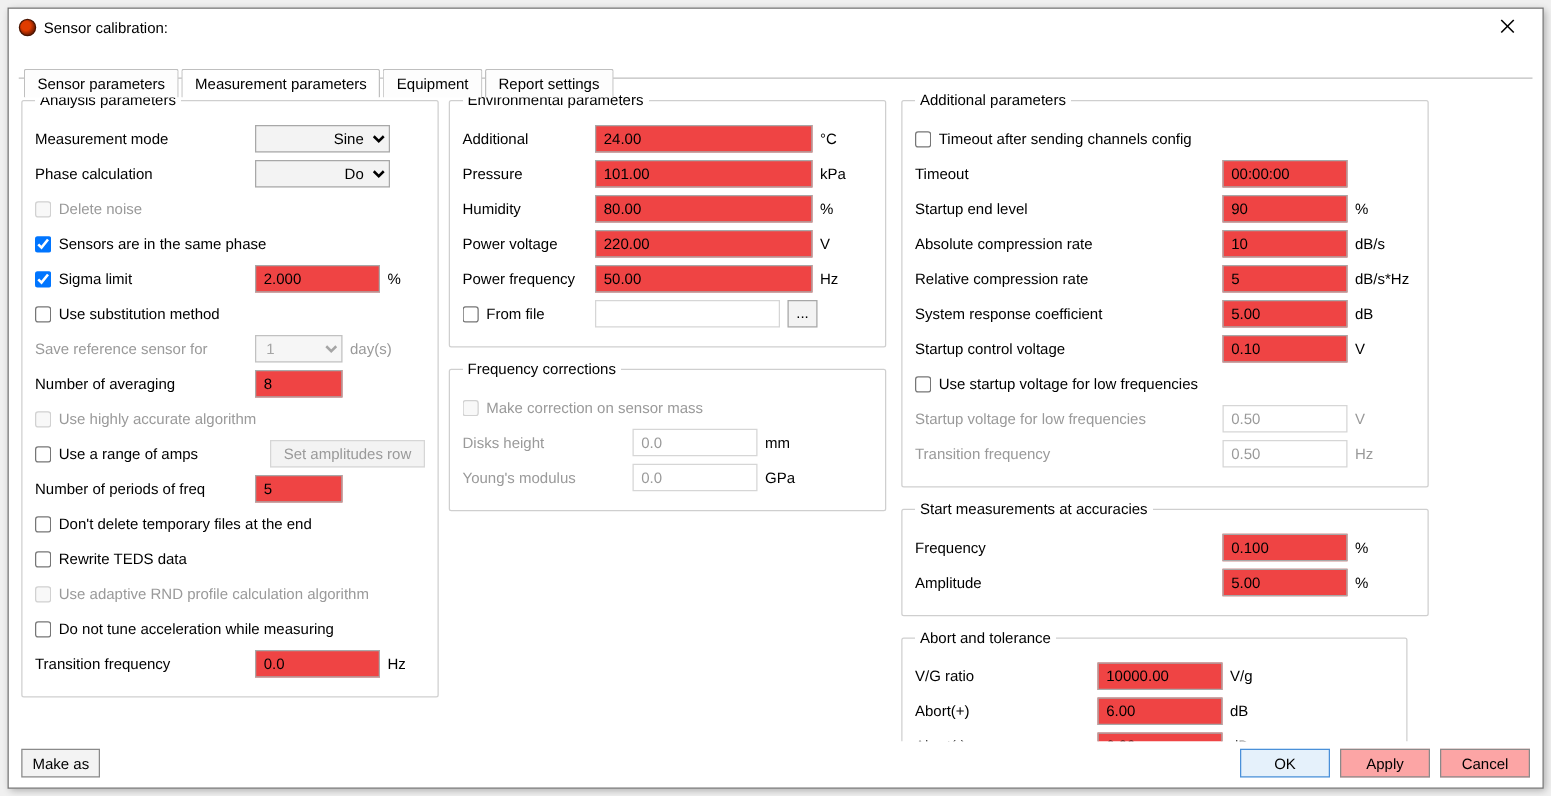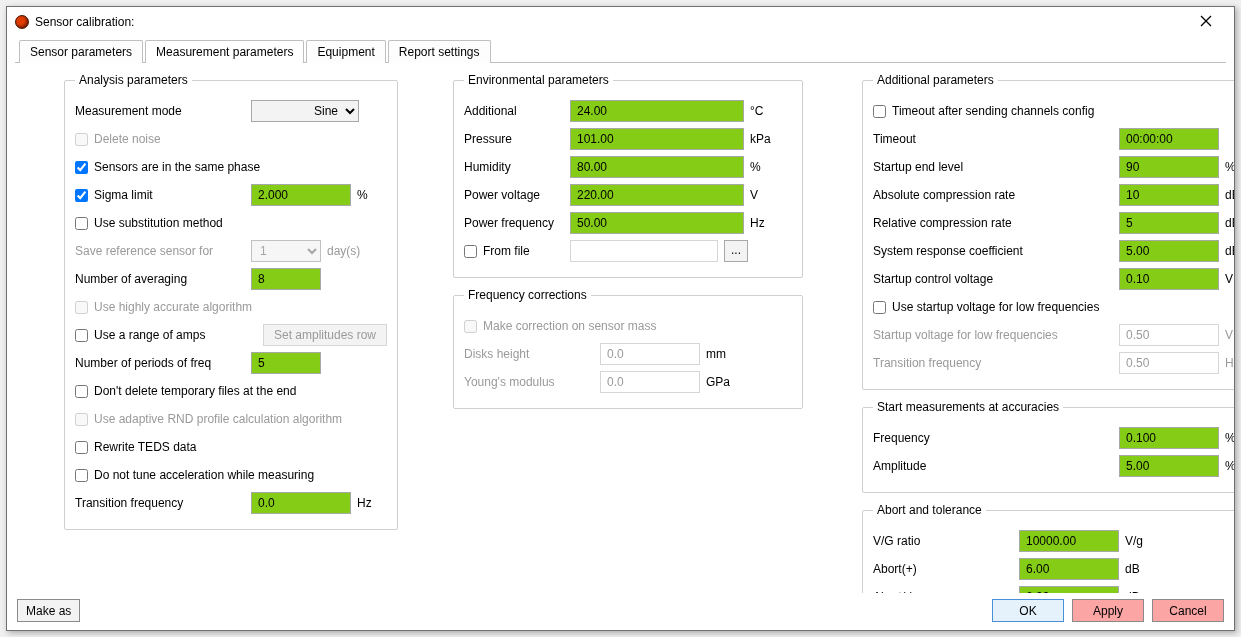--- a/index.html
+++ b/index.html
@@ -50,38 +50,38 @@
     margin-top: 2px;
   }
   .tab {
     padding: 4px 10px;
     border: 1px solid #bfbfbf;
     border-bottom: none;
     border-radius: 2px 2px 0 0;
     background: #fdfdfd;
     cursor: pointer;
     position: relative;
-    top: 1px;
+    top: 16px;
   }
   .tab.active {
     background: #fff;
     z-index: 2;
   }
   .tabline {
     border-top: 1px solid #bfbfbf;
     margin: 0 8px;
   }
   .body {
     flex: 1;
     display: flex;
     gap: 12px;
     padding: 10px 10px 0 10px;
     overflow: hidden;
   }
-  .col { flex: 0 0 auto; margin-left: 47px; }
+  .col { flex: 0 0 auto; }
   .col1 { width: 330px; }
   .col2 { width: 350px; }
   .col3 { width: 405px; }
   fieldset {
     border: 1px solid #cfcfcf;
     border-radius: 2px;
     margin: 0 0 10px 0;
     padding: 8px 10px 10px 10px;
   }
   legend {
@@ -96,21 +96,21 @@
     gap: 6px;
   }
   .lbl { flex: 0 0 auto; }
   .lbl.disabled, .row.disabled { color: #9a9a9a; }
   .spacer { flex: 1; }
   input[type="text"] {
     height: 22px;
     border: 1px solid #a8a8a8;
     padding: 0 6px;
     font: inherit;
-    background: #84cc16;
+    background: #ef4444;
   }
   input[type="text"]:disabled {
     background: #fff;
     color: #9a9a9a;
     border-color: #d6d6d6;
   }
   .inp-100 { width: 100px; }
   .inp-70  { width: 70px; }
   .inp-165 { width: 174px; }
   select {
@@ -221,20 +221,26 @@
       <fieldset>
         <legend>Analysis parameters</legend>
 
         <div class="row">
           <span class="lbl w170">Measurement mode</span>
           <select class="sel-128">
             <option>Sine</option>
           </select>
         </div>
 
+        <div class="row">
+          <span class="lbl w170">Phase calculation</span>
+          <select class="sel-128">
+            <option>Do</option>
+          </select>
+        </div>
 
         <div class="row">
           <label class="chk disabled">
             <input type="checkbox" disabled="" style="">
             <span>Delete noise</span>
           </label>
         </div>
 
         <div class="row">
           <label class="chk">
@@ -295,30 +301,30 @@
         </div>
 
         <div class="row">
           <label class="chk">
             <input type="checkbox" style="">
             <span>Don't delete temporary files at the end</span>
           </label>
         </div>
 
         <div class="row">
+          <label class="chk">
+            <input type="checkbox" style="">
+            <span>Rewrite TEDS data</span>
+          </label>
+        </div>
+
+        <div class="row">
           <label class="chk disabled">
             <input type="checkbox" disabled="" style="">
             <span>Use adaptive RND profile calculation algorithm</span>
-          </label>
-        </div>
-
-        <div class="row">
-          <label class="chk">
-            <input type="checkbox" style="">
-            <span>Rewrite TEDS data</span>
           </label>
         </div>
 
         <div class="row">
           <label class="chk">
             <input type="checkbox" style="">
             <span>Do not tune acceleration while measuring</span>
           </label>
         </div>
 

